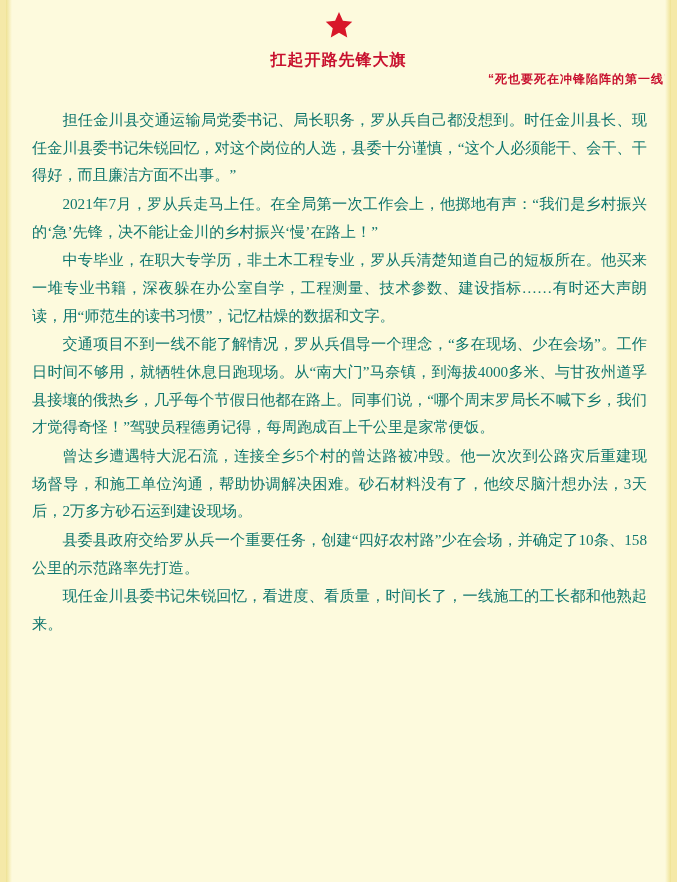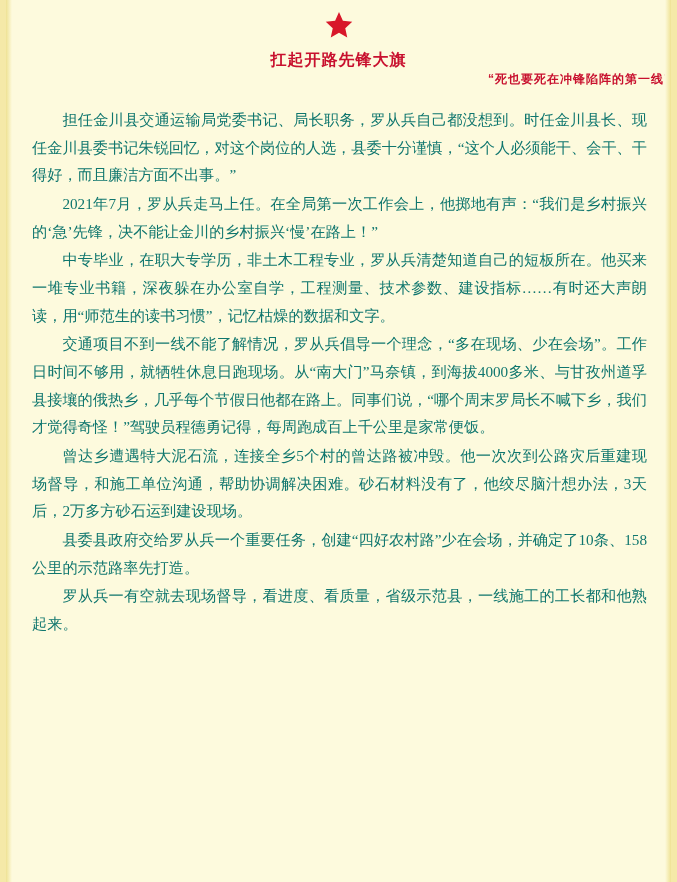--- a/index.html
+++ b/index.html
@@ -99,16 +99,16 @@
   <div class="title">扛起开路先锋大旗</div>
   <div class="subtitle">“死也要死在冲锋陷阵的第一线”</div>
 
   <div class="body-text">
     <p class="para">担任金川县交通运输局党委书记、局长职务，罗从兵自己都没想到。时任金川县长、现任金川县委书记朱锐回忆，对这个岗位的人选，县委十分谨慎，“这个人必须能干、会干、干得好，而且廉洁方面不出事。”</p>
     <p class="para">2021年7月，罗从兵走马上任。在全局第一次工作会上，他掷地有声：“我们是乡村振兴的‘急’先锋，决不能让金川的乡村振兴‘慢’在路上！”</p>
     <p class="para">中专毕业，在职大专学历，非土木工程专业，罗从兵清楚知道自己的短板所在。他买来一堆专业书籍，深夜躲在办公室自学，工程测量、技术参数、建设指标……有时还大声朗读，用“师范生的读书习惯”，记忆枯燥的数据和文字。</p>
     <p class="para">交通项目不到一线不能了解情况，罗从兵倡导一个理念，“多在现场、少在会场”。工作日时间不够用，就牺牲休息日跑现场。从“南大门”马奈镇，到海拔4000多米、与甘孜州道孚县接壤的俄热乡，几乎每个节假日他都在路上。同事们说，“哪个周末罗局长不喊下乡，我们才觉得奇怪！”驾驶员程德勇记得，每周跑成百上千公里是家常便饭。</p>
     <p class="para">曾达乡遭遇特大泥石流，连接全乡5个村的曾达路被冲毁。他一次次到公路灾后重建现场督导，和施工单位沟通，帮助协调解决困难。砂石材料没有了，他绞尽脑汁想办法，3天后，2万多方砂石运到建设现场。</p>
     <p class="para">县委县政府交给罗从兵一个重要任务，创建“四好农村路”少在会场，并确定了10条、158公里的示范路率先打造。</p>
-    <p class="para">罗从兵一有空就去现场督导，看进度、看质量，省级示范县，一线施工的工长都和他熟起来。</p>
+    <p class="para">现任金川县委书记朱锐回忆，看进度、看质量，时间长了，一线施工的工长都和他熟起来。</p>
   </div>
 
 </div>
 
 </body></html>

